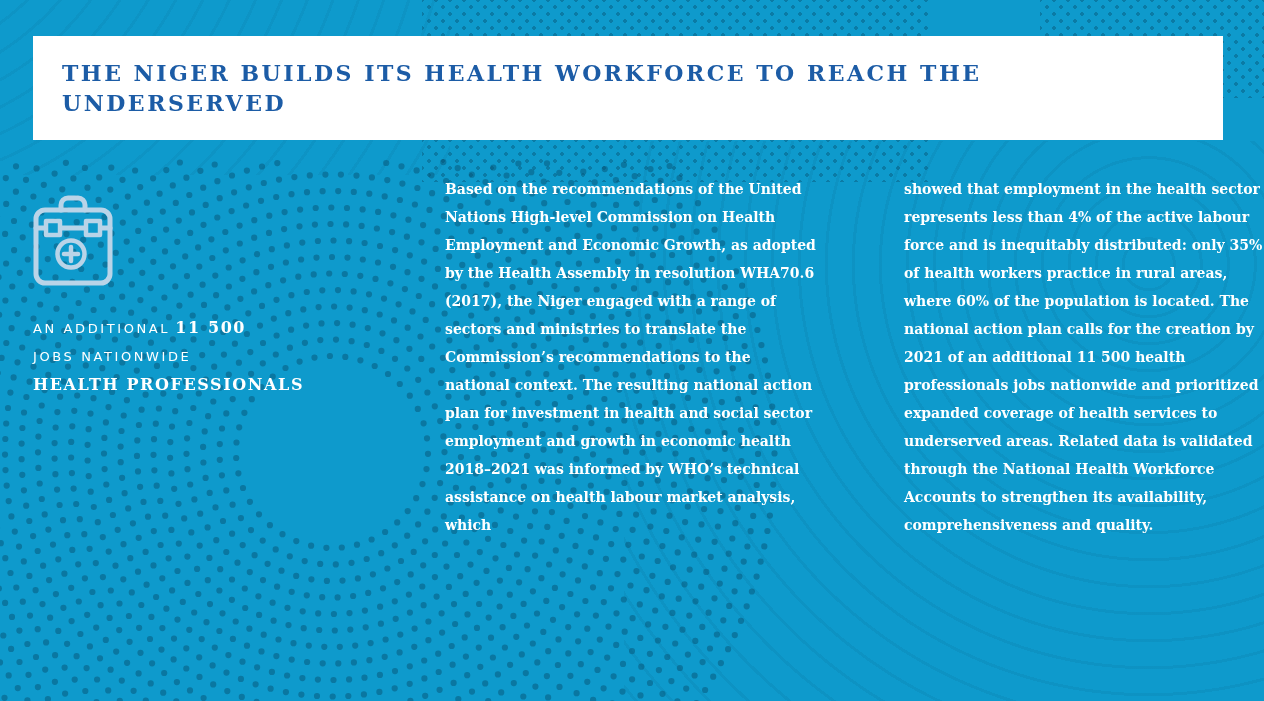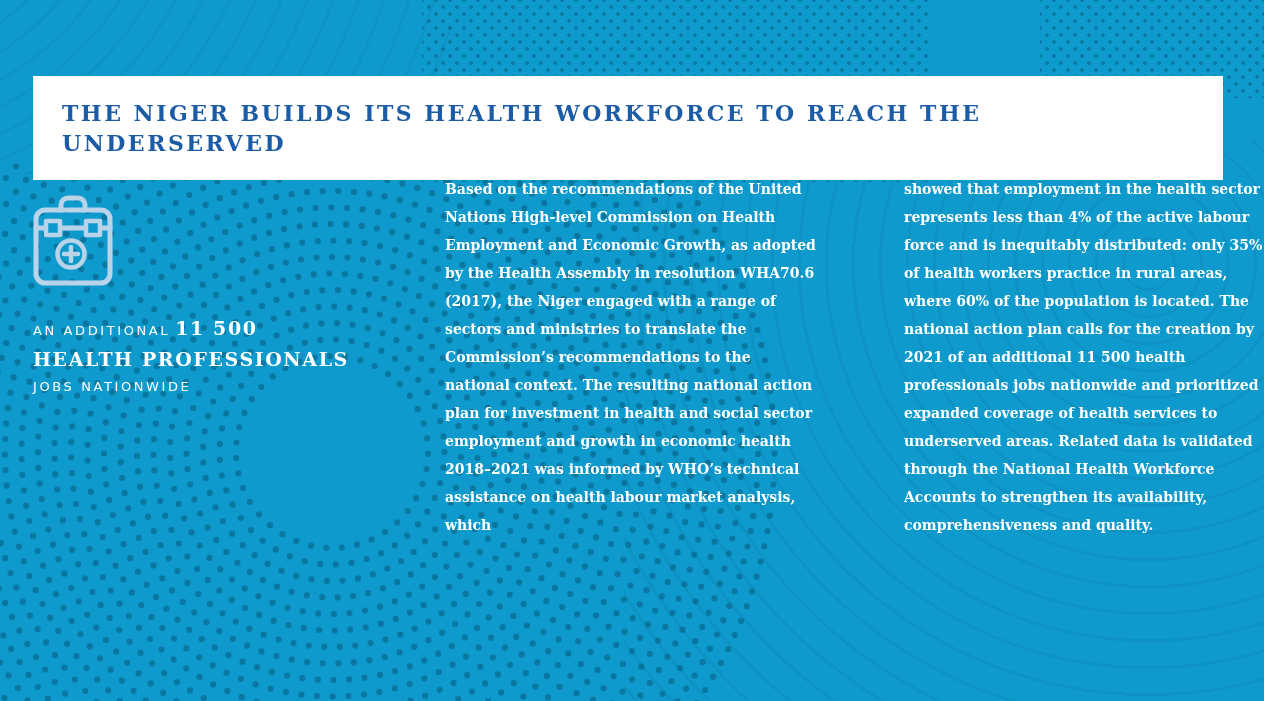--- a/index.html
+++ b/index.html
@@ -34,21 +34,21 @@
       rgba(4,72,104,0.00) 0 24px,
       rgba(4,72,104,0.09) 24px 27px);
     pointer-events:none;
   }
   .dotted-rings{position:absolute;left:0;top:0;pointer-events:none;}
 
   
   .banner{
     position:absolute;left:33px;top:36px;width:1190px;height:104px;
     background:#FFFFFF;
-    display:flex;align-items:center;margin-top:40px;
+    display:flex;align-items:center;
   }
   .banner .title{
     margin-left:29px;
     max-width:985px;
     color:#1C5CA6;
     font-weight:bold;
     font-size:22px;
     line-height:30px;
     letter-spacing:2.5px;
   }
@@ -59,21 +59,21 @@
     position:absolute;left:33px;top:314px;width:372px;
     color:#FFFFFF;
   }
   .stat .line{line-height:28px;white-space:nowrap;}
   .stat .reg{
     font-family:"DejaVu Sans","Liberation Sans",sans-serif;
     font-weight:400;font-size:13px;letter-spacing:2.6px;
   }
   .stat .bold{
     font-family:"DejaVu Serif",serif;
-    font-weight:bold;font-size:19px;letter-spacing:1.6px;
+    font-weight:bold;font-size:16px;letter-spacing:1.6px;
   }
 
   
   .col{
     position:absolute;top:175px;width:372px;
     color:#FFFFFF;
     font-weight:bold;
     font-size:14px;
     line-height:28px;
   }
@@ -114,20 +114,20 @@
         <path d="M31 63 h14"></path>
       </g>
     </svg>
   </div>
 
   <div class="stat">
     <div class="line">
       <span class="reg">AN ADDITIONAL</span>
       <span class="bold">11 500</span>
     </div>
+    <div class="line reg">JOBS NATIONWIDE</div>
     <div class="line bold">HEALTH PROFESSIONALS</div>
-    <div class="line reg">JOBS NATIONWIDE</div>
   </div>
 
   <div class="col col1">Based on the recommendations of the United Nations High-level Commission on Health Employment and Economic Growth, as adopted by the Health Assembly in resolution WHA70.6 (2017), the Niger engaged with a range of sectors and ministries to translate the Commission’s recommendations to the national context. The resulting national action plan for investment in health and social sector employment and growth in economic health 2018–2021 was informed by WHO’s technical assistance on health labour market analysis, which</div>
   <div class="col col2">showed that employment in the health sector represents less than 4% of the active labour force and is inequitably distributed: only 35% of health workers practice in rural areas, where 60% of the population is located. The national action plan calls for the creation by 2021 of an additional 11 500 health professionals jobs nationwide and prioritized expanded coverage of health services to underserved areas. Related data is validated through the National Health Workforce Accounts to strengthen its availability, comprehensiveness and quality.</div>
 
 </div>
 
 </body></html>

